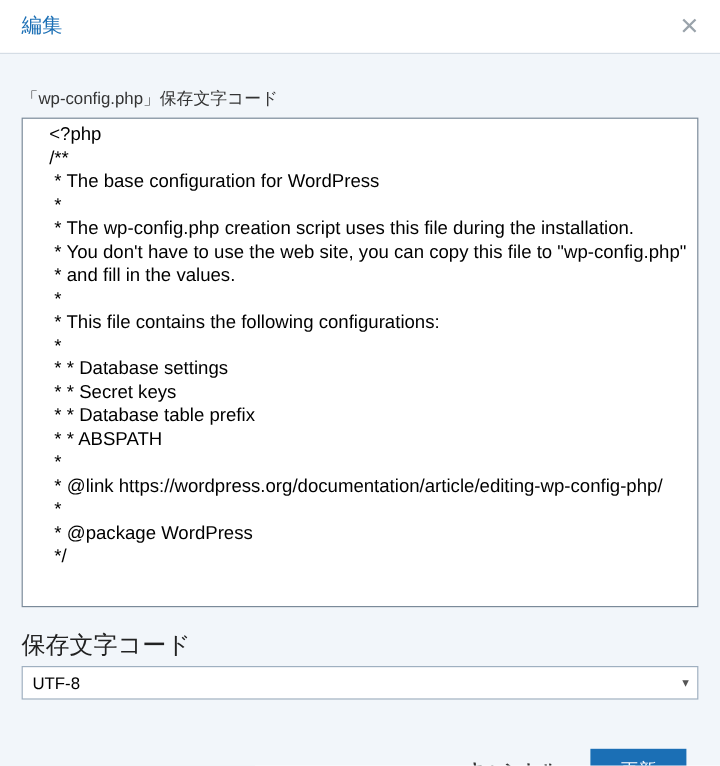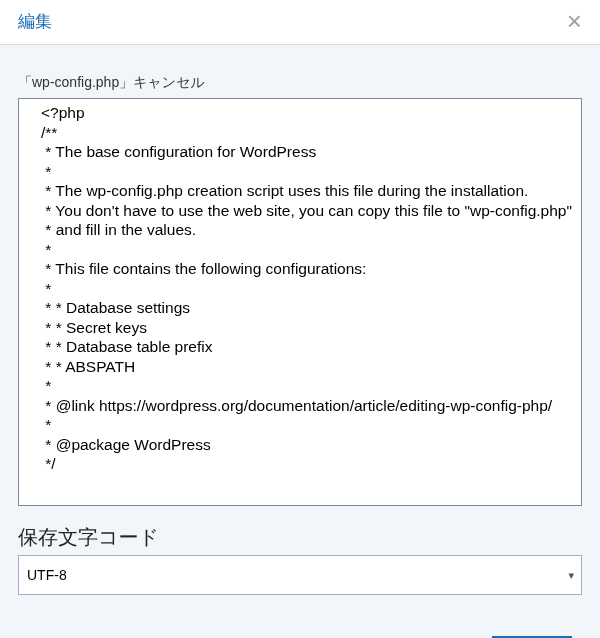--- a/index.html
+++ b/index.html
@@ -73,21 +73,21 @@
       color: #222;
       font-size: 20px;
       margin-top: 18px;
       margin-bottom: 4px;
     }
     .select-wrap {
       position: relative;
     }
     .encoding-select {
       width: 100%;
-      height: 40px;
+      height: 28px;
       border: 1px solid #9fb0c0;
       background: #fff;
       font-size: 14px;
       padding: 1px 8px;
       appearance: none;
       -webkit-appearance: none;
       color: #000;
     }
     .select-caret {
       position: absolute;
@@ -123,21 +123,21 @@
 </head>
 <body>
 
 <div class="dialog">
   <div class="header">
     <span class="title">編集</span>
     <span class="close-btn">×</span>
   </div>
 
   <div class="body">
-    <div class="instruction">「wp-config.php」キャンセル</div>
+    <div class="instruction">「wp-config.php」保存文字コード</div>
 
     <textarea class="code-area" spellcheck="false" wrap="off" style="">&lt;?php
 /**
  * The base configuration for WordPress
  *
  * The wp-config.php creation script uses this file during the installation.
  * You don't have to use the web site, you can copy this file to "wp-config.php"
  * and fill in the values.
  *
  * This file contains the following configurations:

